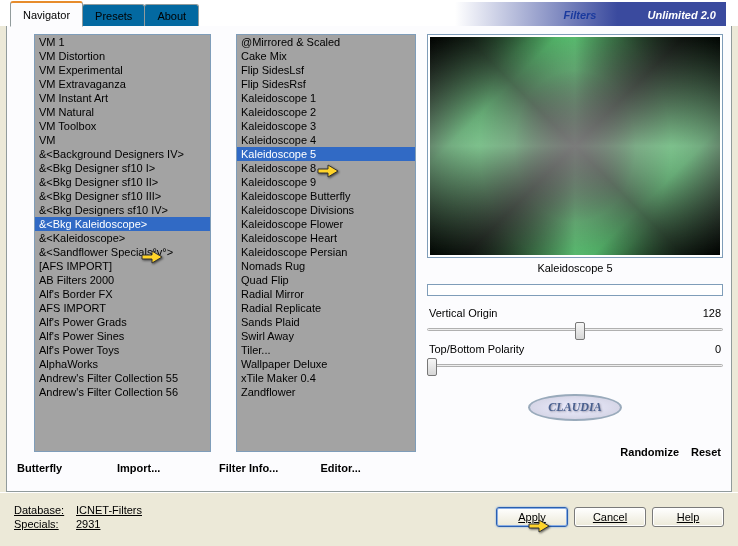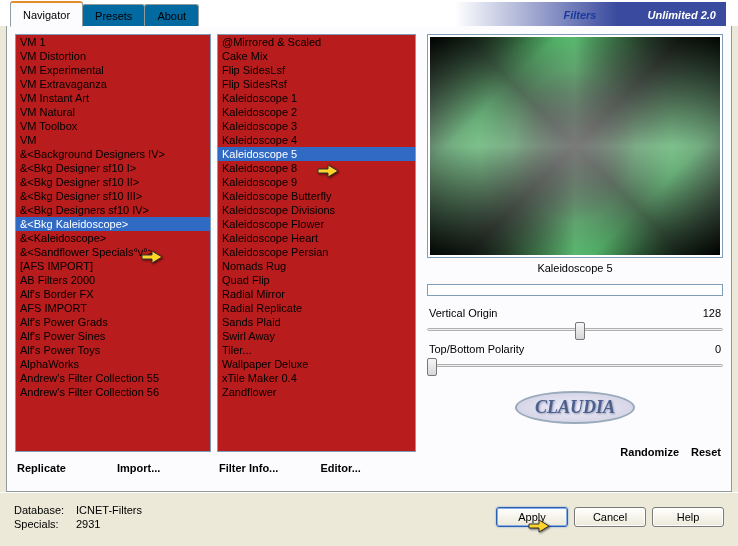--- a/index.html
+++ b/index.html
@@ -6,21 +6,21 @@
 body { background:#ece9d8; width:738px; height:546px; overflow:hidden; position:relative; }
 .header { height:26px; background:#fff; display:flex; align-items:center; position:relative; }
 .tabs { display:flex; height:26px; align-items:flex-end; padding-left:10px; gap:0; }
 .tab { padding:5px 12px 4px; border:1px solid #919b9c; border-bottom:none; background:#0369a1; border-radius:3px 3px 0 0; margin-right:-1px; cursor:pointer; position:relative; }
 .tab.active { background:#fcfcfe; z-index:2; border-bottom:1px solid #fcfcfe; margin-bottom:-1px; padding-top:6px; padding-bottom:5px; }
 .tab[data-i="0"].active { border-top:2px solid #e68b2c; }
 .title { position:absolute; right:12px; top:2px; font-style:italic; font-weight:bold; font-size:17px; color:#1a3a9e; background:linear-gradient(to right,#fff 0%,#3a4a9e 60%,#3a4a9e 100%); padding:2px 10px 2px 60px; }
 .title span{color:#fff;margin-left:48px;}
 .main { display:flex; padding:8px; gap:6px; height:466px; background:#fcfcfe; border:1px solid #919b9c; margin:0 6px; border-top:none; }
 .col { display:flex; flex-direction:column; }
-.listwrap { border:1px solid #7f9db9; background:#b91c1c; height:418px; position:relative; display:flex; }
+.listwrap { border:1px solid #7f9db9; background:#a3a3a3; height:418px; position:relative; display:flex;margin-left:19px; }
 .list { overflow-y:scroll; width:100%; scrollbar-width:auto; }
 .list::-webkit-scrollbar{width:16px;}
 .list::-webkit-scrollbar-track{background:#f1efe2;}
 .list::-webkit-scrollbar-thumb{background:#c8d3e8;border:1px solid #9aa9c7;}
 .list-item { padding:1px 4px; cursor:pointer; white-space:nowrap; color:#000; }
 .list-item.selected { background:#316ac5; color:#fff; }
 .col1 { width:196px; }
 .col2 { width:199px; }
 .col3 { flex:1; }
 .btnrow { display:flex; gap:4px; margin-top:6px; }
@@ -36,23 +36,23 @@
 .preview-img::after{content:"";position:absolute;inset:0;background:
  linear-gradient(0deg,transparent 0%,rgba(255,255,255,0.35) 50%,transparent 100%),
  linear-gradient(90deg,transparent 0%,rgba(255,255,255,0.2) 50%,transparent 100%);}
 .preview-label { text-align:center; margin-bottom:10px; }
 .progress { height:12px; border:1px solid #7f9db9; background:#fff; margin-bottom:10px; width:296px; }
 .param-row { display:flex; justify-content:space-between; width:296px; padding:1px 2px; }
 .slider-track { width:296px; height:20px; position:relative; margin-bottom:2px; }
 .slider-line { position:absolute; top:8px; left:0; right:0; height:3px; border:1px solid #b0b0b0; background:#eee; border-radius:2px;}
 .slider-thumb { position:absolute; top:2px; width:10px; height:18px; background:linear-gradient(#f7f7f7,#d6d6d6); border:1px solid #777; border-radius:2px; }
 .claudia { width:296px; height:58px; display:flex; align-items:center; justify-content:center; }
-.claudia-badge { font-family:'Comic Sans MS',cursive; font-size:18px; color:#4a608f; font-weight:bold; font-style:italic; text-shadow:1px 1px 2px #99a; border:2px solid #9ab; border-radius:50%; padding:4px 18px; background:radial-gradient(#eef,#ccd);}
+.claudia-badge { font-family:'Comic Sans MS',cursive; font-size:12px; color:#4a608f; font-weight:bold; font-style:italic; text-shadow:1px 1px 2px #99a; border:2px solid #9ab; border-radius:50%; padding:4px 18px; background:radial-gradient(#eef,#ccd);}
 .right-btns { display:flex; justify-content:flex-end; gap:8px; width:296px; margin-top:6px;}
-.footer { padding:6px 14px; display:flex; justify-content:space-between; align-items:center; height:48px; background:#ece9d8; border-top:1px solid #fff; }
+.footer { padding:6px 14px; display:flex; justify-content:space-between; align-items:center; height:48px; background:#ece9d8; border-top:1px solid #fff;text-decoration:underline; }
 .footer-left { display:flex; flex-direction:column; gap:2px; }
 .footer-left div { display:flex; }
 .footer-left .lbl { width:62px; }
 .btn { padding:3px 4px; min-width:72px; background:linear-gradient(#fff,#ece9d8); border:1px solid #7a7a7a; border-radius:3px; cursor:pointer; text-align:center; box-shadow:0 0 0 1px #fff inset; }
 .btn.default { border:1px solid #2a5fb0; box-shadow:0 0 0 1px #89ade4 inset,0 0 2px #6fa0e0; }
 .footer-right { display:flex; gap:6px; align-items:flex-start; }
 .pointer { position:absolute; width:24px; height:20px; z-index:50; pointer-events:none; }
 .pointer svg { filter:drop-shadow(1px 1px 1px rgba(0,0,0,0.6)); }
 </style>
 </head>
@@ -93,21 +93,21 @@
           <div class="list-item">AFS IMPORT</div>
           <div class="list-item">Alf's Power Grads</div>
           <div class="list-item">Alf's Power Sines</div>
           <div class="list-item">Alf's Power Toys</div>
           <div class="list-item">AlphaWorks</div>
           <div class="list-item">Andrew's Filter Collection 55</div>
           <div class="list-item">Andrew's Filter Collection 56</div>
         </div>
     </div>
     <div class="btnrow">
-      <div class="linkbtn">Replicate</div>
+      <div class="linkbtn">Butterfly</div>
       <div class="linkbtn">Import...</div>
     </div>
   </div>
 
   <div class="col col2">
     <div class="listwrap">
       <div class="list" id="filter-list">
           <div class="list-item">@Mirrored &amp; Scaled</div>
           <div class="list-item">Cake Mix</div>
           <div class="list-item">Flip SidesLsf</div>

